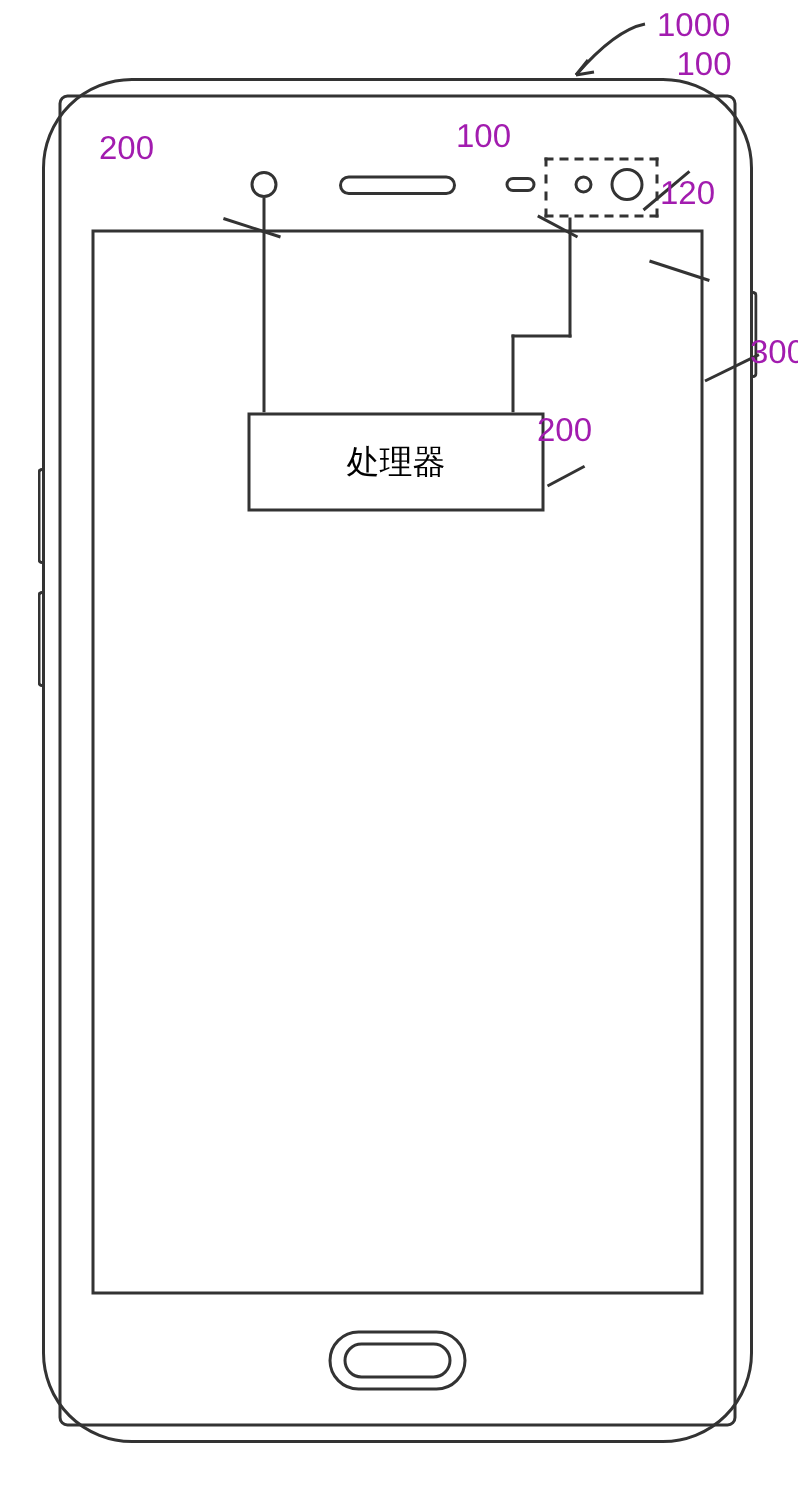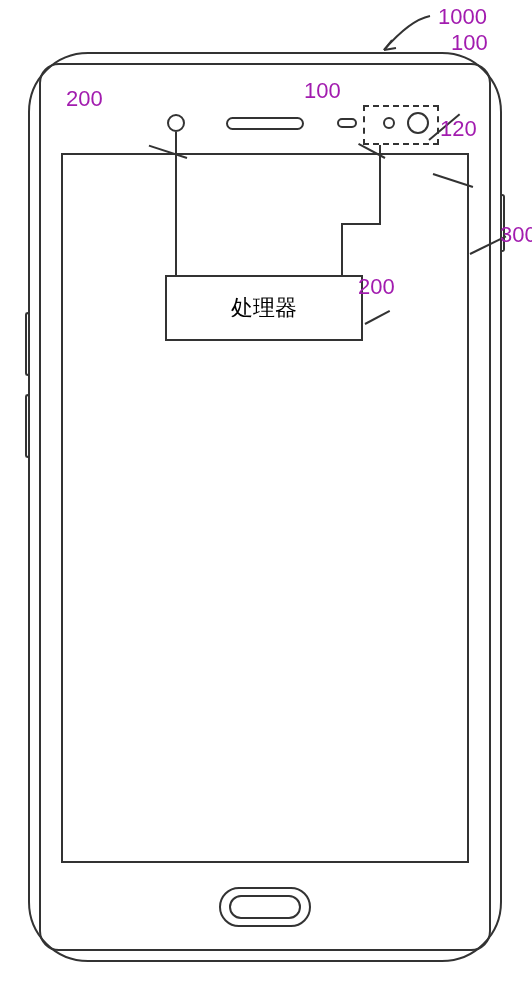--- a/index.html
+++ b/index.html
@@ -19,21 +19,21 @@
       border: 2px solid #333;
       border-radius: 60px;
     }
     .phone-inner {
       position: absolute;
       top: 9px;
       left: 9px;
       right: 9px;
       bottom: 9px;
       border: 2px solid #333;
-      border-radius: 20px;
+      border-radius: 6px;
     }
     .screen {
       position: absolute;
       top: 88px;
       left: 20px;
       right: 20px;
       bottom: 86px;
       border: 2px solid #333;
     }
     .speaker {

